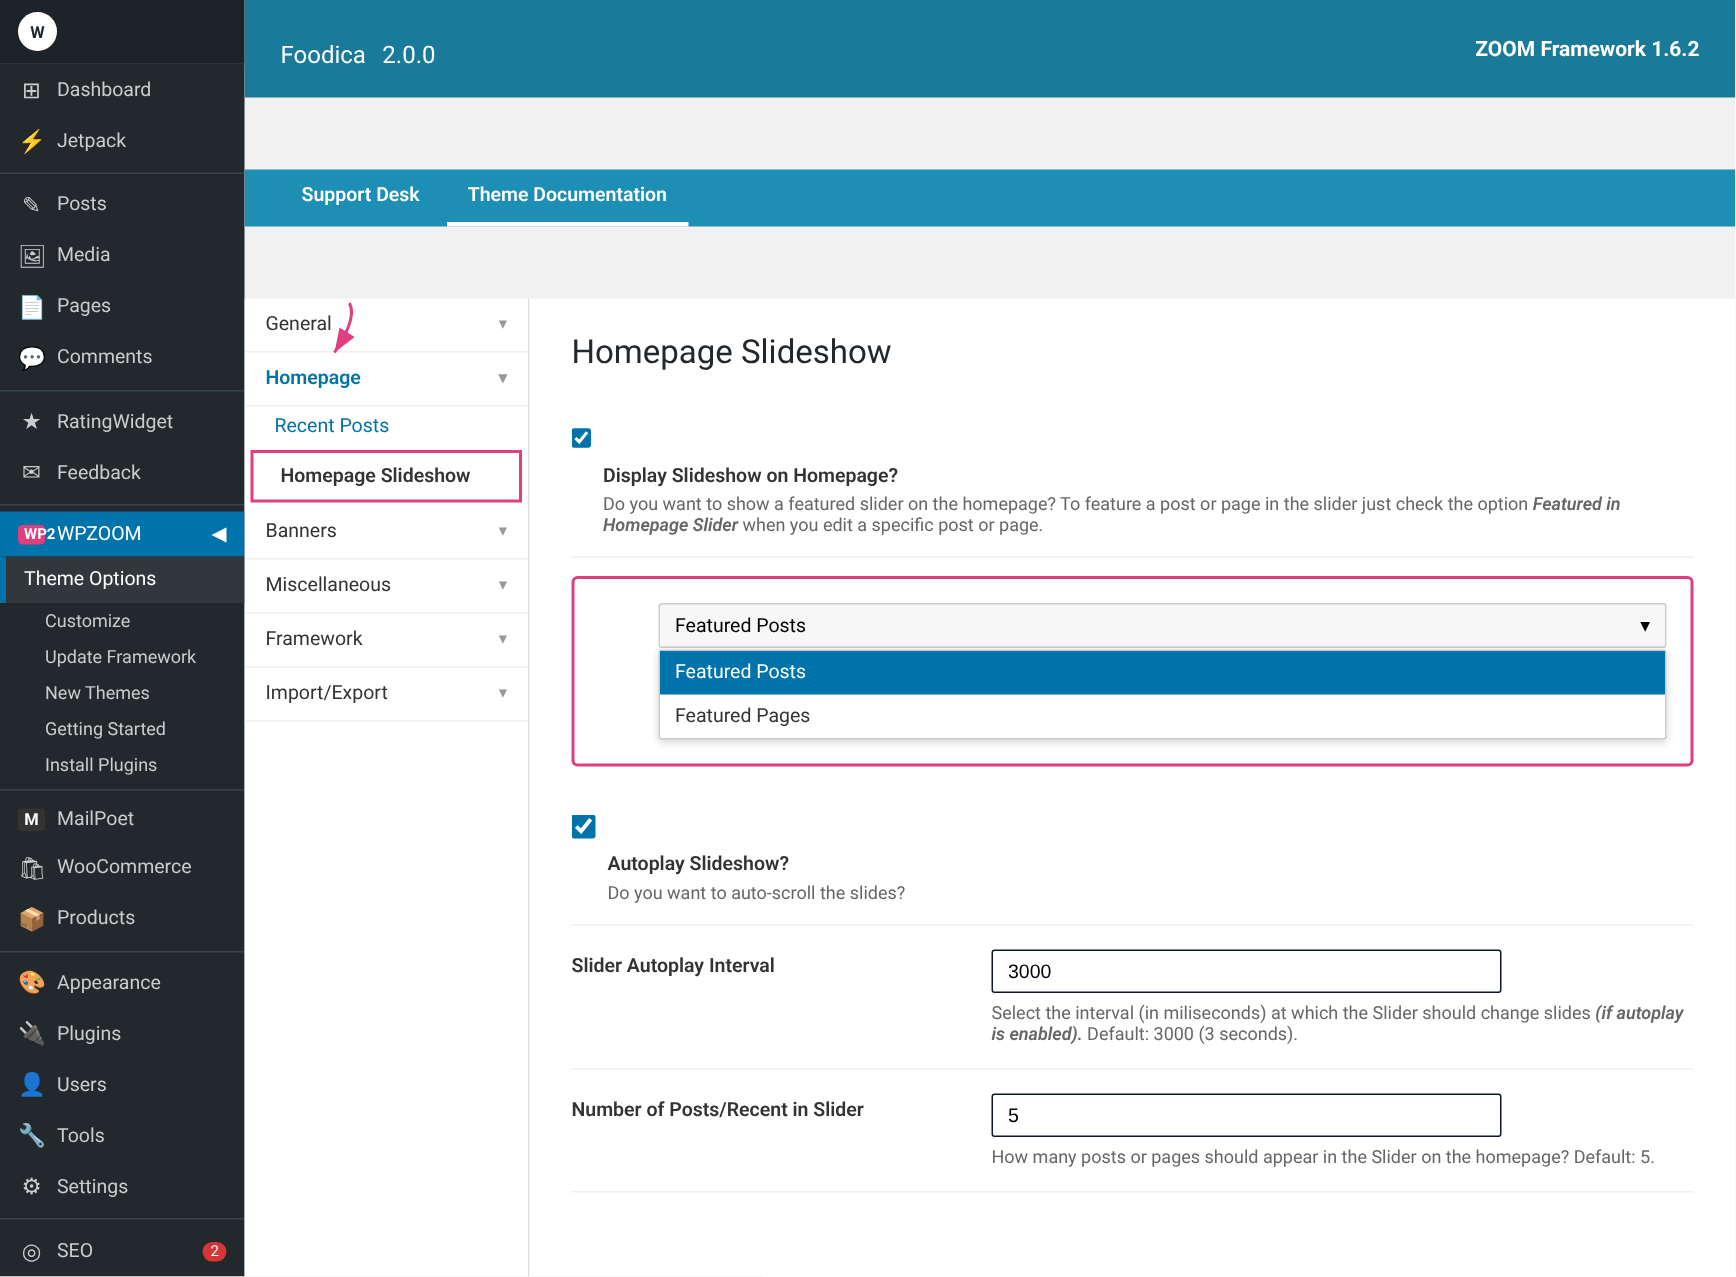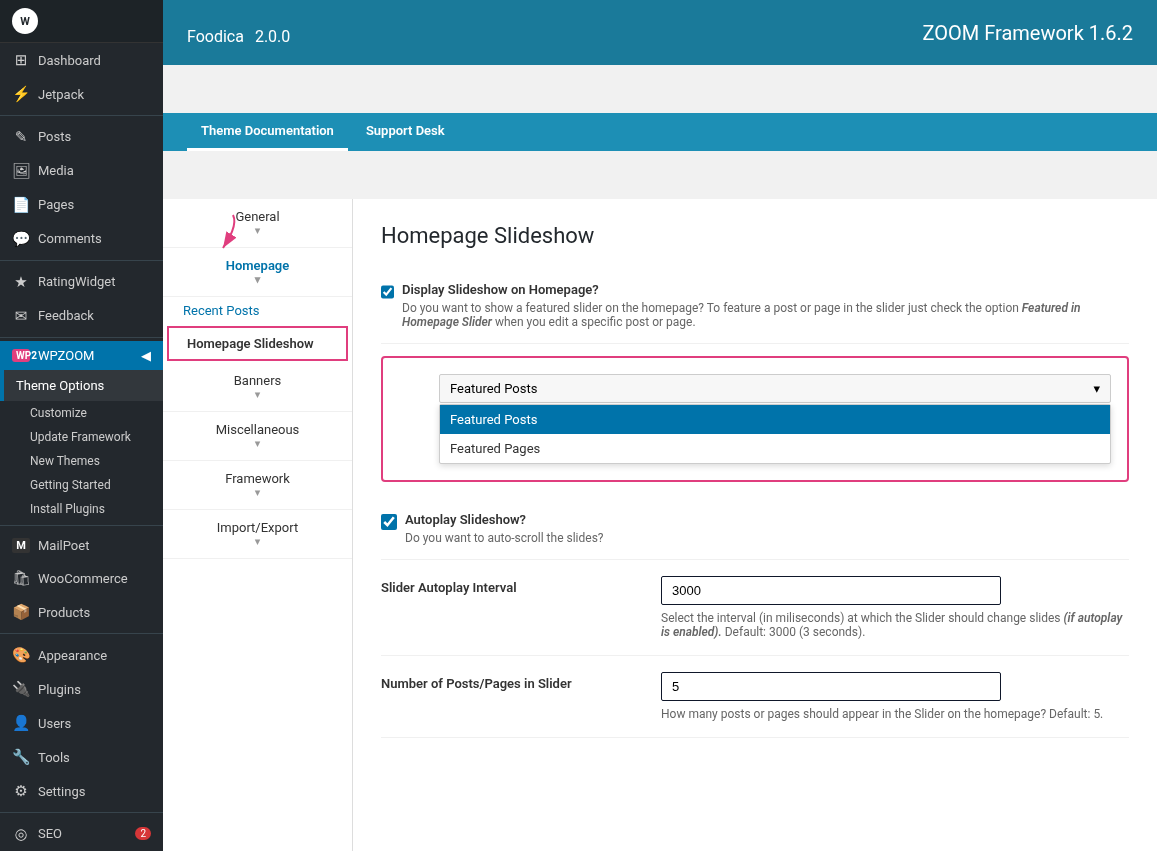--- a/index.html
+++ b/index.html
@@ -79,22 +79,22 @@
       display: flex;
       align-items: center;
       justify-content: space-between;
     }
     .header-title {
       font-size: 28px;
       font-weight: bold;
     }
     .header-title span { font-size: 16px; font-weight: normal; }
     .header-framework {
-      font-size: 20px;
-      font-weight: 400;
+      font-size: 14px;
+      font-weight: 700;
       text-align: right;
     }
 
     
     .tab-bar {
       background: #1d8fb5;
       display: flex;
       padding: 0 24px;
       gap: 4px;
     }
@@ -123,24 +123,22 @@
       border-right: 1px solid #ddd;
       overflow-y: auto;
       flex-shrink: 0;
     }
     .left-nav-item {
       padding: 10px 14px;
       color: #333;
       cursor: pointer;
       font-size: 13px;
       display: flex;
-      align-items: center;
       justify-content: space-between;
       border-bottom: 1px solid #f0f0f0;
-      flex-direction: column;
     }
     .left-nav-item.expanded { color: #0073aa; font-weight: 600; }
     .left-nav-sub { padding: 6px 14px 6px 20px; font-size: 13px; color: #0073aa; cursor: pointer; }
     .left-nav-sub.selected {
       background: #fff;
       border: 2px solid #e03e7e;
       color: #333;
       font-weight: 600;
       padding: 8px 12px 8px 18px;
       margin: 2px 4px;
@@ -179,21 +177,21 @@
     .field-control { flex: 1; }
 
     .checkbox-row {
       display: flex;
       align-items: flex-start;
       gap: 8px;
       padding: 14px 0;
       border-bottom: 1px solid #f0f0f0;
     }
     .checkbox-row input[type="checkbox"] { margin-top: 2px; width: 16px; height: 16px; accent-color: #0073aa; }
-    .checkbox-label { font-size: 13px; font-weight: 600; color: #333; }
+    .checkbox-label { font-size: 13px; font-weight: 600; color: #333; margin-top: 28px; }
     .checkbox-desc { font-size: 12px; color: #666; margin-top: 4px; }
     .checkbox-desc em { font-style: italic; font-weight: 600; }
 
     
     .content-source-box {
       border: 2px solid #e03e7e;
       border-radius: 4px;
       padding: 16px;
       margin-bottom: 16px;
     }
@@ -387,22 +385,22 @@
     <div>
       <span class="header-title">
         <span>Foodica</span>
         <span style="font-size:16px;font-weight:normal;margin-left:4px;">2.0.0</span>
       </span>
     </div>
     <div class="header-framework">ZOOM Framework 1.6.2</div>
   </div>
 
   <div class="tab-bar">
+    <div class="tab-item">Support Desk</div>
     <div class="tab-item active-tab">Theme Documentation</div>
-    <div class="tab-item">Support Desk</div>
   </div>
 
   <div class="content-area">
 
     <div class="left-nav">
       <div class="left-nav-item">
         <span>General</span>
         <span class="chevron">▾</span>
       </div>
       <div class="left-nav-item expanded" style="position:relative;">
@@ -478,21 +476,21 @@
         <div class="field-label">Slider Autoplay Interval</div>
         <div class="field-control">
           <input type="text" class="text-input" value="3000" style="">
           <div class="help-text">
             Select the interval (in miliseconds) at which the Slider should change slides <em>(if autoplay is enabled).</em> Default: 3000 (3 seconds).
           </div>
         </div>
       </div>
 
       <div class="field-row">
-        <div class="field-label">Number of Posts/Pages in Slider</div>
+        <div class="field-label">Number of Posts/Recent in Slider</div>
         <div class="field-control">
           <input type="text" class="text-input" value="5" style="">
           <div class="help-text">How many posts or pages should appear in the Slider on the homepage? Default: 5.</div>
         </div>
       </div>
 
     </div>
   </div>
 </div>
 

